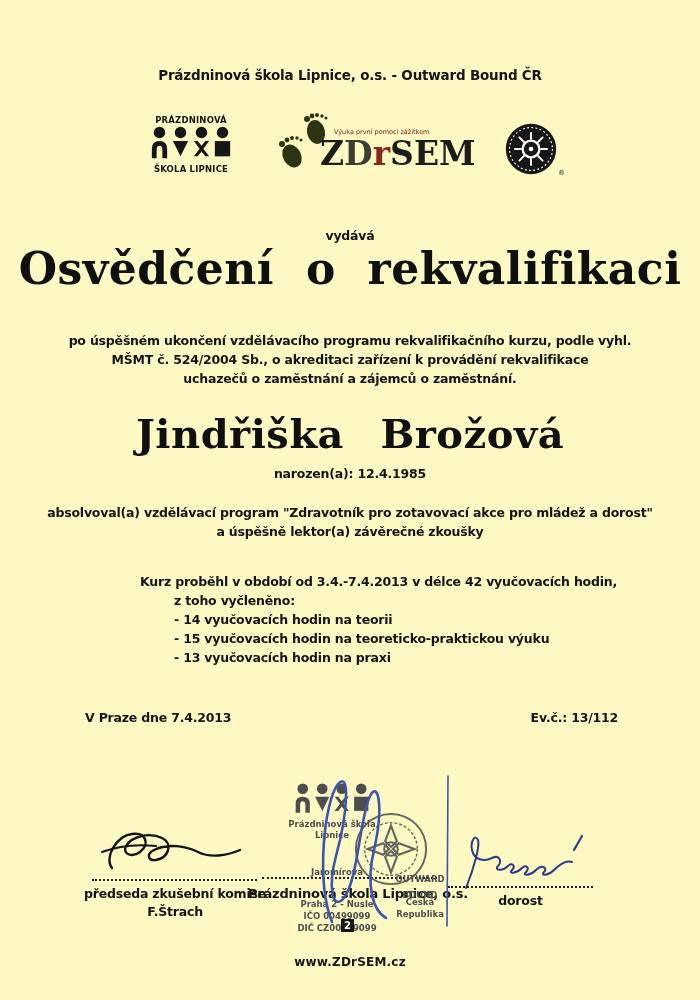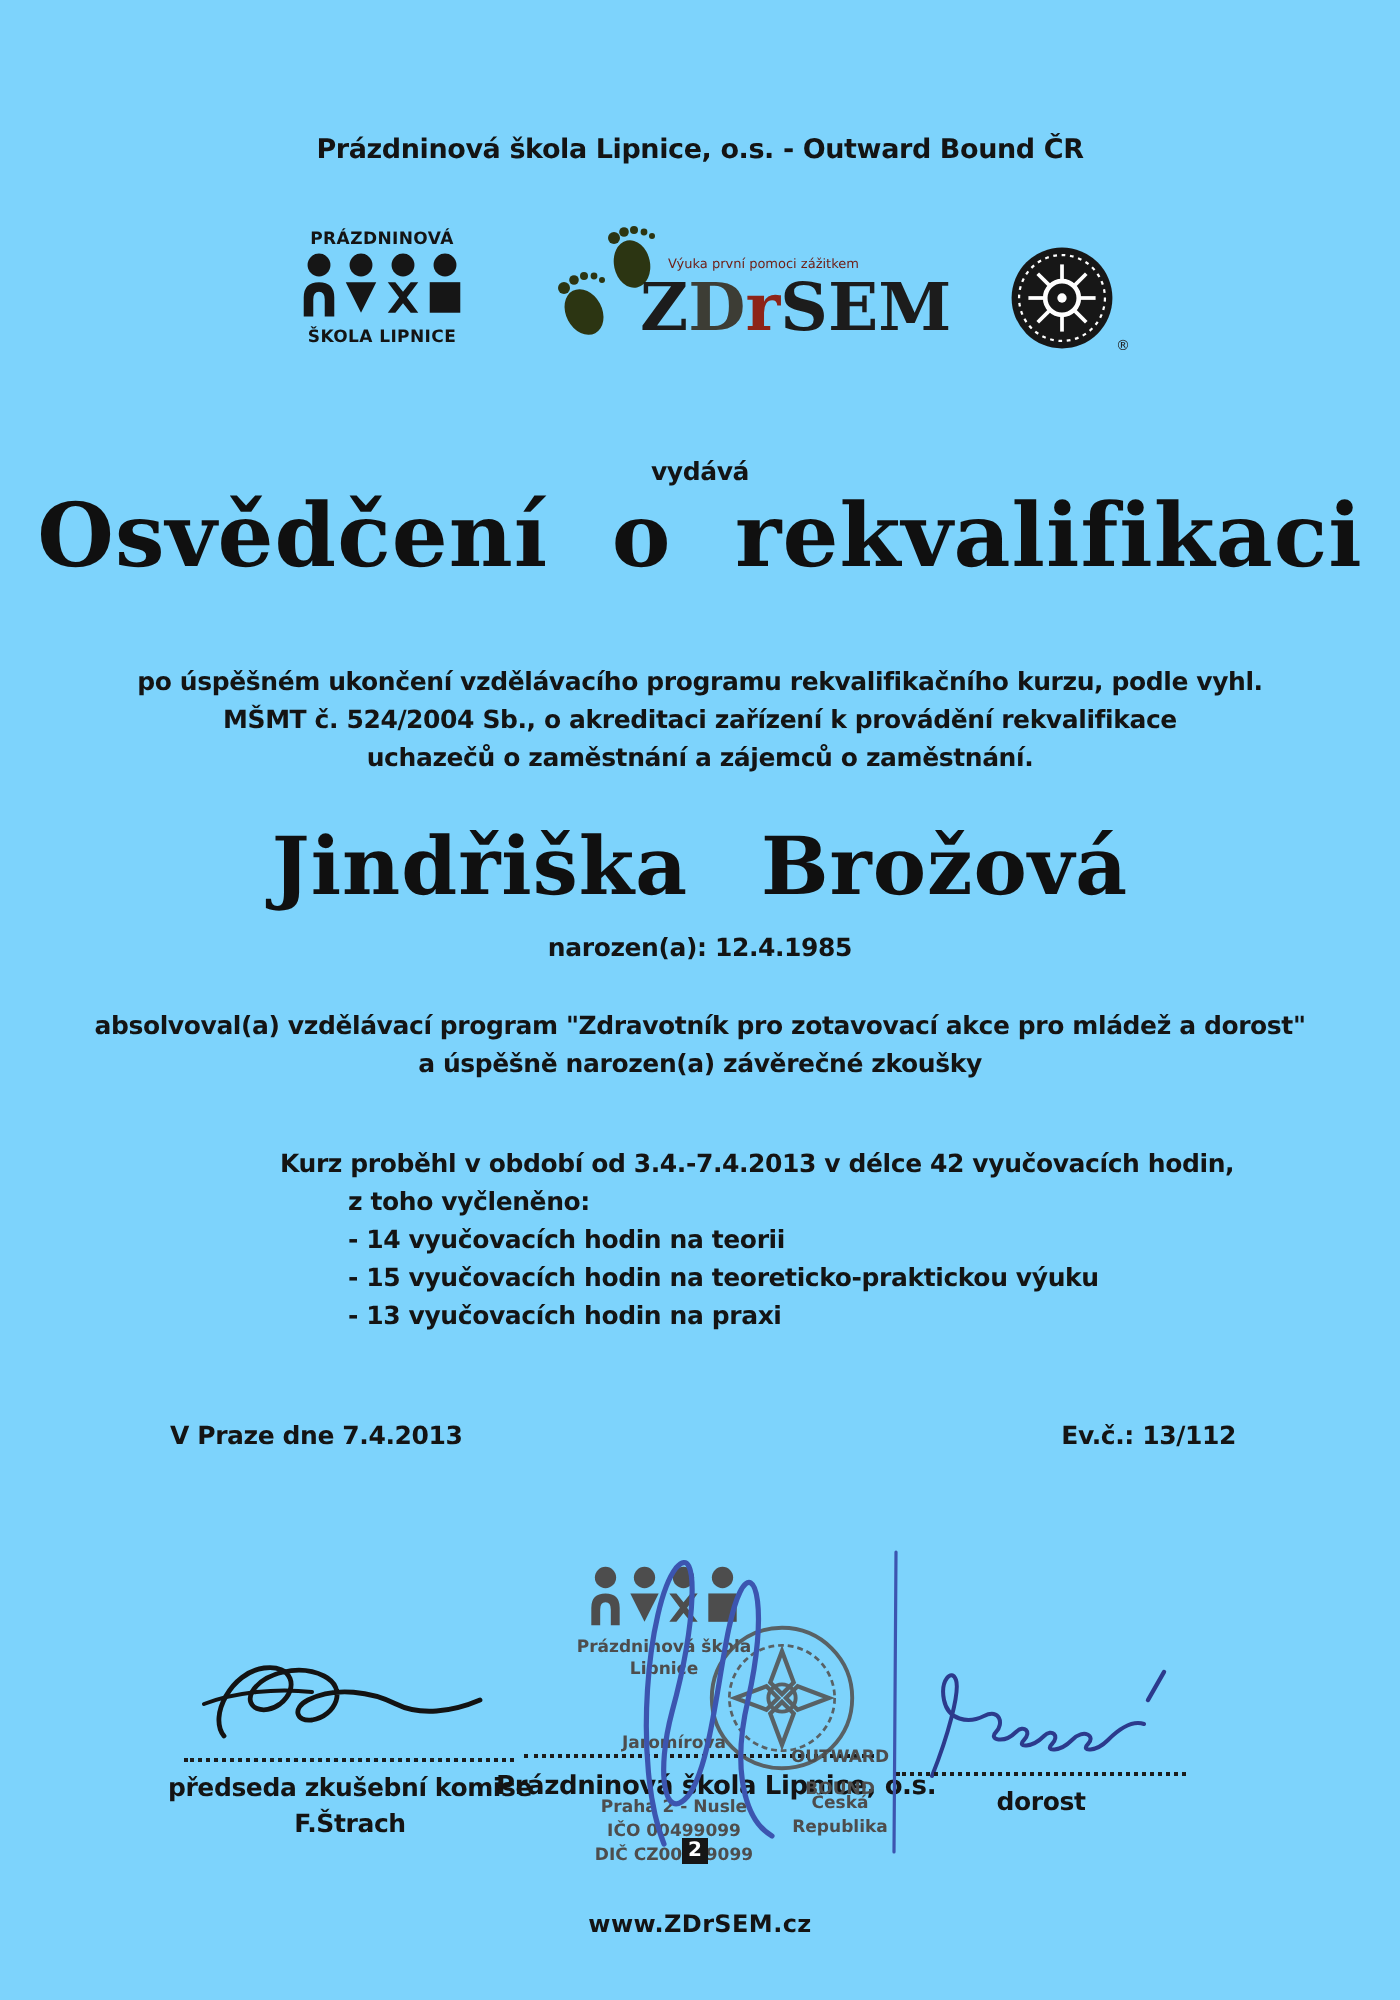--- a/index.html
+++ b/index.html
@@ -1,17 +1,17 @@
 <!DOCTYPE html>
 <html><head>
 <meta charset="utf-8">
 <style>
   html,body{margin:0;padding:0;background:#ffffff;}
   .page{
-    position:relative;width:700px;height:1000px;background:#7dd3fc;overflow:hidden;
+    position:relative;width:700px;height:1000px;background:#fef9c3;overflow:hidden;
     font-family:"DejaVu Sans","Liberation Sans",sans-serif;color:#141414;
   }
   .abs{position:absolute;}
   .ctr{left:0;right:0;text-align:center;}
   .body-txt{font-size:12.5px;font-weight:bold;letter-spacing:-0.2px;line-height:19px;}
   .nowrap{white-space:nowrap;}
 
   .serif-big{font-family:"DejaVu Serif","Liberation Serif",serif;font-weight:bold;color:#101010;}
   .title-line{font-size:44px;word-spacing:16px;letter-spacing:0.5px;}
   .name-line{font-size:40px;word-spacing:22px;letter-spacing:0.5px;}
@@ -113,21 +113,21 @@
     <div class="body-txt nowrap">po úspěšném ukončení vzdělávacího programu rekvalifikačního kurzu, podle vyhl.</div>
     <div class="body-txt nowrap">MŠMT č. 524/2004 Sb., o akreditaci zařízení k provádění rekvalifikace</div>
     <div class="body-txt nowrap">uchazečů o zaměstnání a zájemců o zaměstnání.</div>
   </div>
 
   <div class="abs ctr serif-big name-line" style="top:410px;">Jindřiška Brožová</div>
   <div class="abs ctr body-txt" style="top:464px;">narozen(a): 12.4.1985</div>
 
   <div class="abs ctr" style="top:503px;">
     <div class="body-txt nowrap">absolvoval(a) vzdělávací program "Zdravotník pro zotavovací akce pro mládež a dorost"</div>
-    <div class="body-txt nowrap">a úspěšně narozen(a) závěrečné zkoušky</div>
+    <div class="body-txt nowrap">a úspěšně lektor(a) závěrečné zkoušky</div>
   </div>
 
   <div class="abs course">
     <div class="body-txt nowrap">Kurz proběhl v období od  3.4.-7.4.2013 v délce 42 vyučovacích hodin,</div>
     <div class="body-txt ind nowrap">z toho vyčleněno:</div>
     <div class="body-txt ind nowrap">- 14 vyučovacích hodin na teorii</div>
     <div class="body-txt ind nowrap">- 15 vyučovacích hodin na teoreticko-praktickou výuku</div>
     <div class="body-txt ind nowrap">- 13 vyučovacích hodin na praxi</div>
   </div>
 

